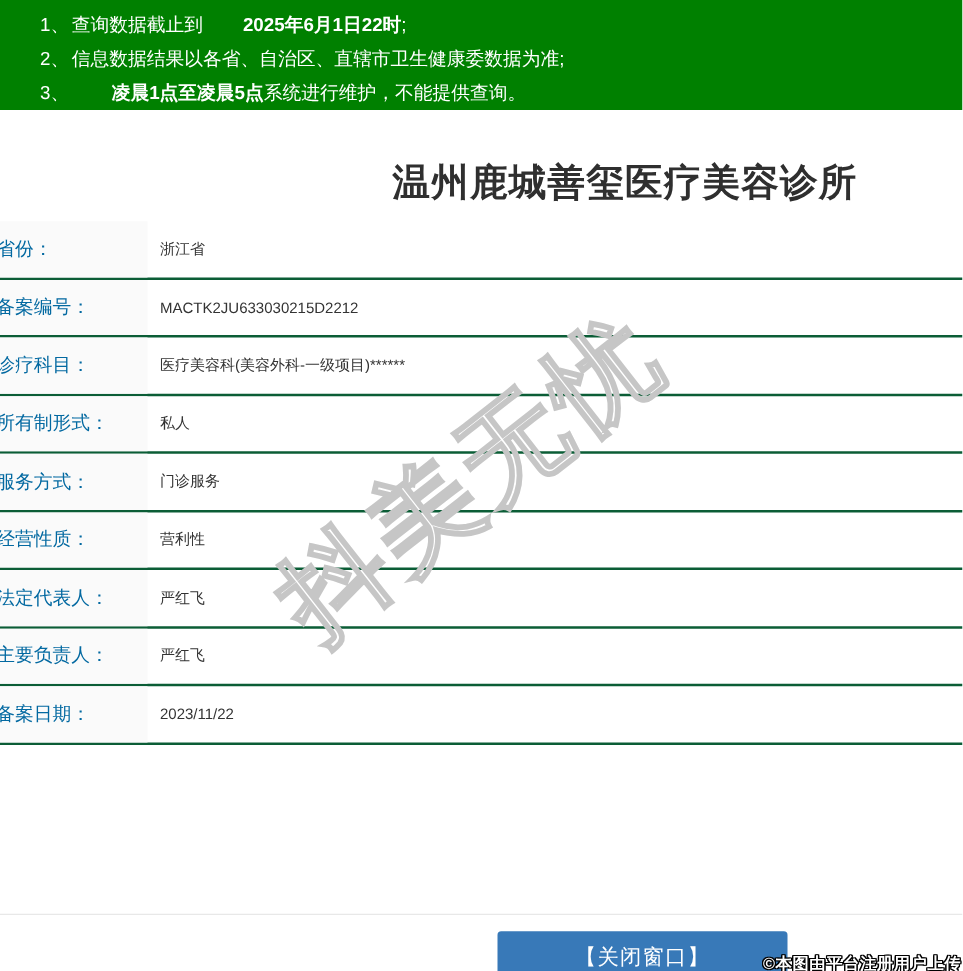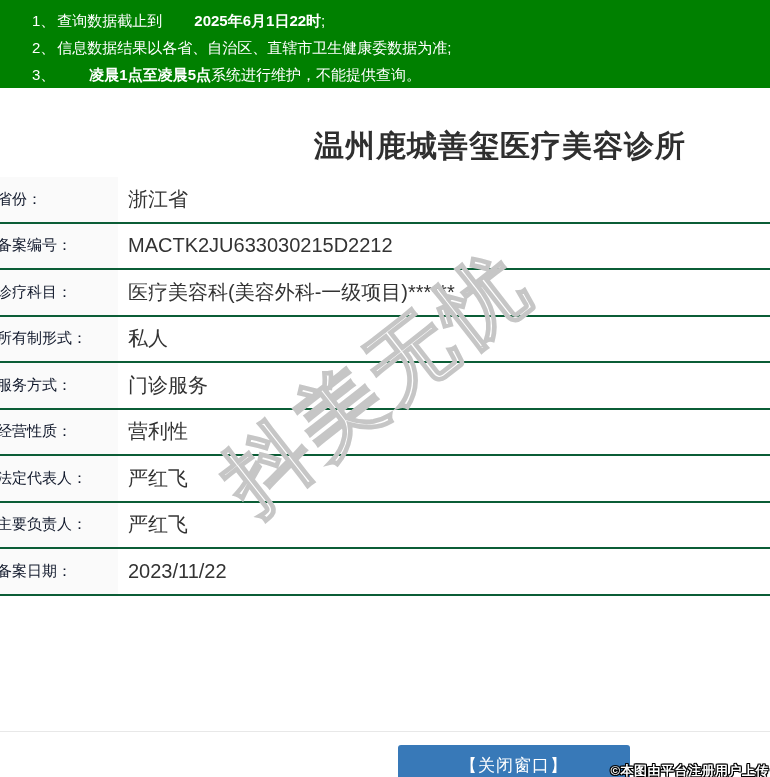--- a/index.html
+++ b/index.html
@@ -28,25 +28,25 @@
   }
   
   .records{position:absolute;top:177px;left:0;width:770px;}
   .record-row{
     display:flex;align-items:stretch;height:46.5px;
     box-sizing:border-box;border-bottom:2px solid #0b5d36;
   }
   .record-label{
     width:118px;flex:0 0 118px;background:#fafafa;
     display:flex;align-items:center;
-    font-size:15px;color:#0f172a;text-indent:-3px;white-space:nowrap;overflow:hidden;
+    font-size:15px;color:#0369a1;text-indent:-3px;white-space:nowrap;overflow:hidden;
   }
   .record-value{
     flex:1;display:flex;align-items:center;
-    padding-left:10px;font-size:20px;color:#333;white-space:nowrap;
+    padding-left:10px;font-size:12px;color:#333;white-space:nowrap;
   }
   
   .wm-diagonal{
     position:absolute;top:340px;left:187px;width:380px;height:84px;
     line-height:84px;text-align:center;
     font-size:84px;font-weight:bold;letter-spacing:6px;white-space:nowrap;
     transform:rotate(-38deg);
     color:#d9d9d9;
     -webkit-text-fill-color:transparent;
     -webkit-text-stroke:2px #c6c6c6;

